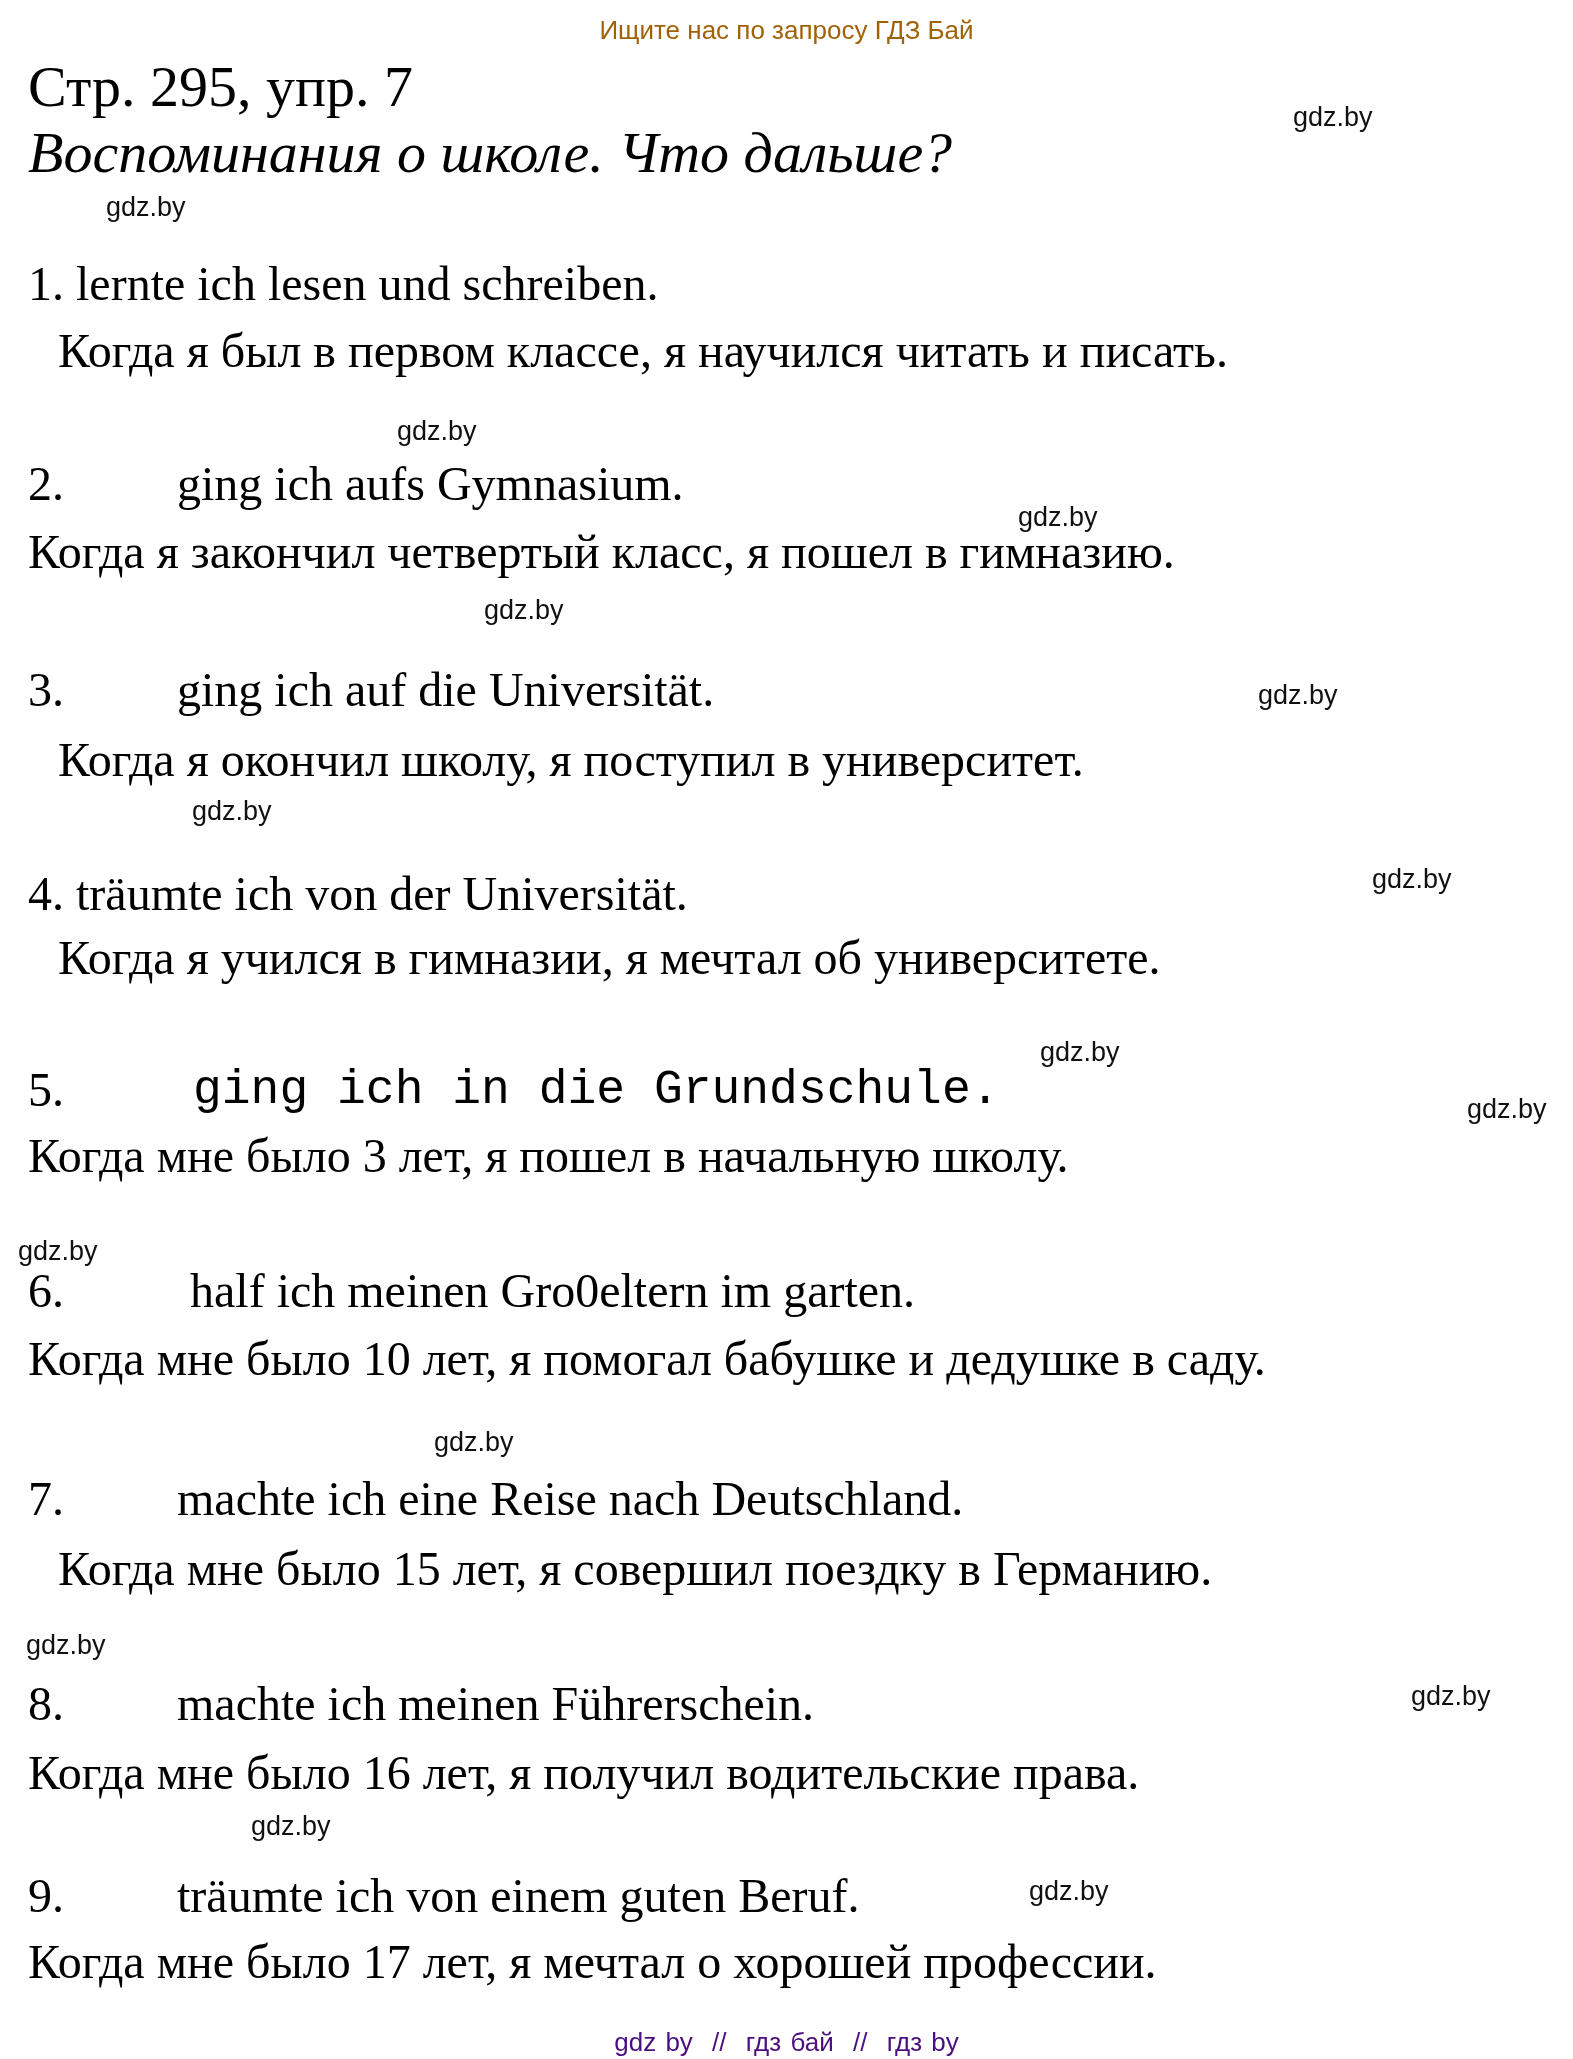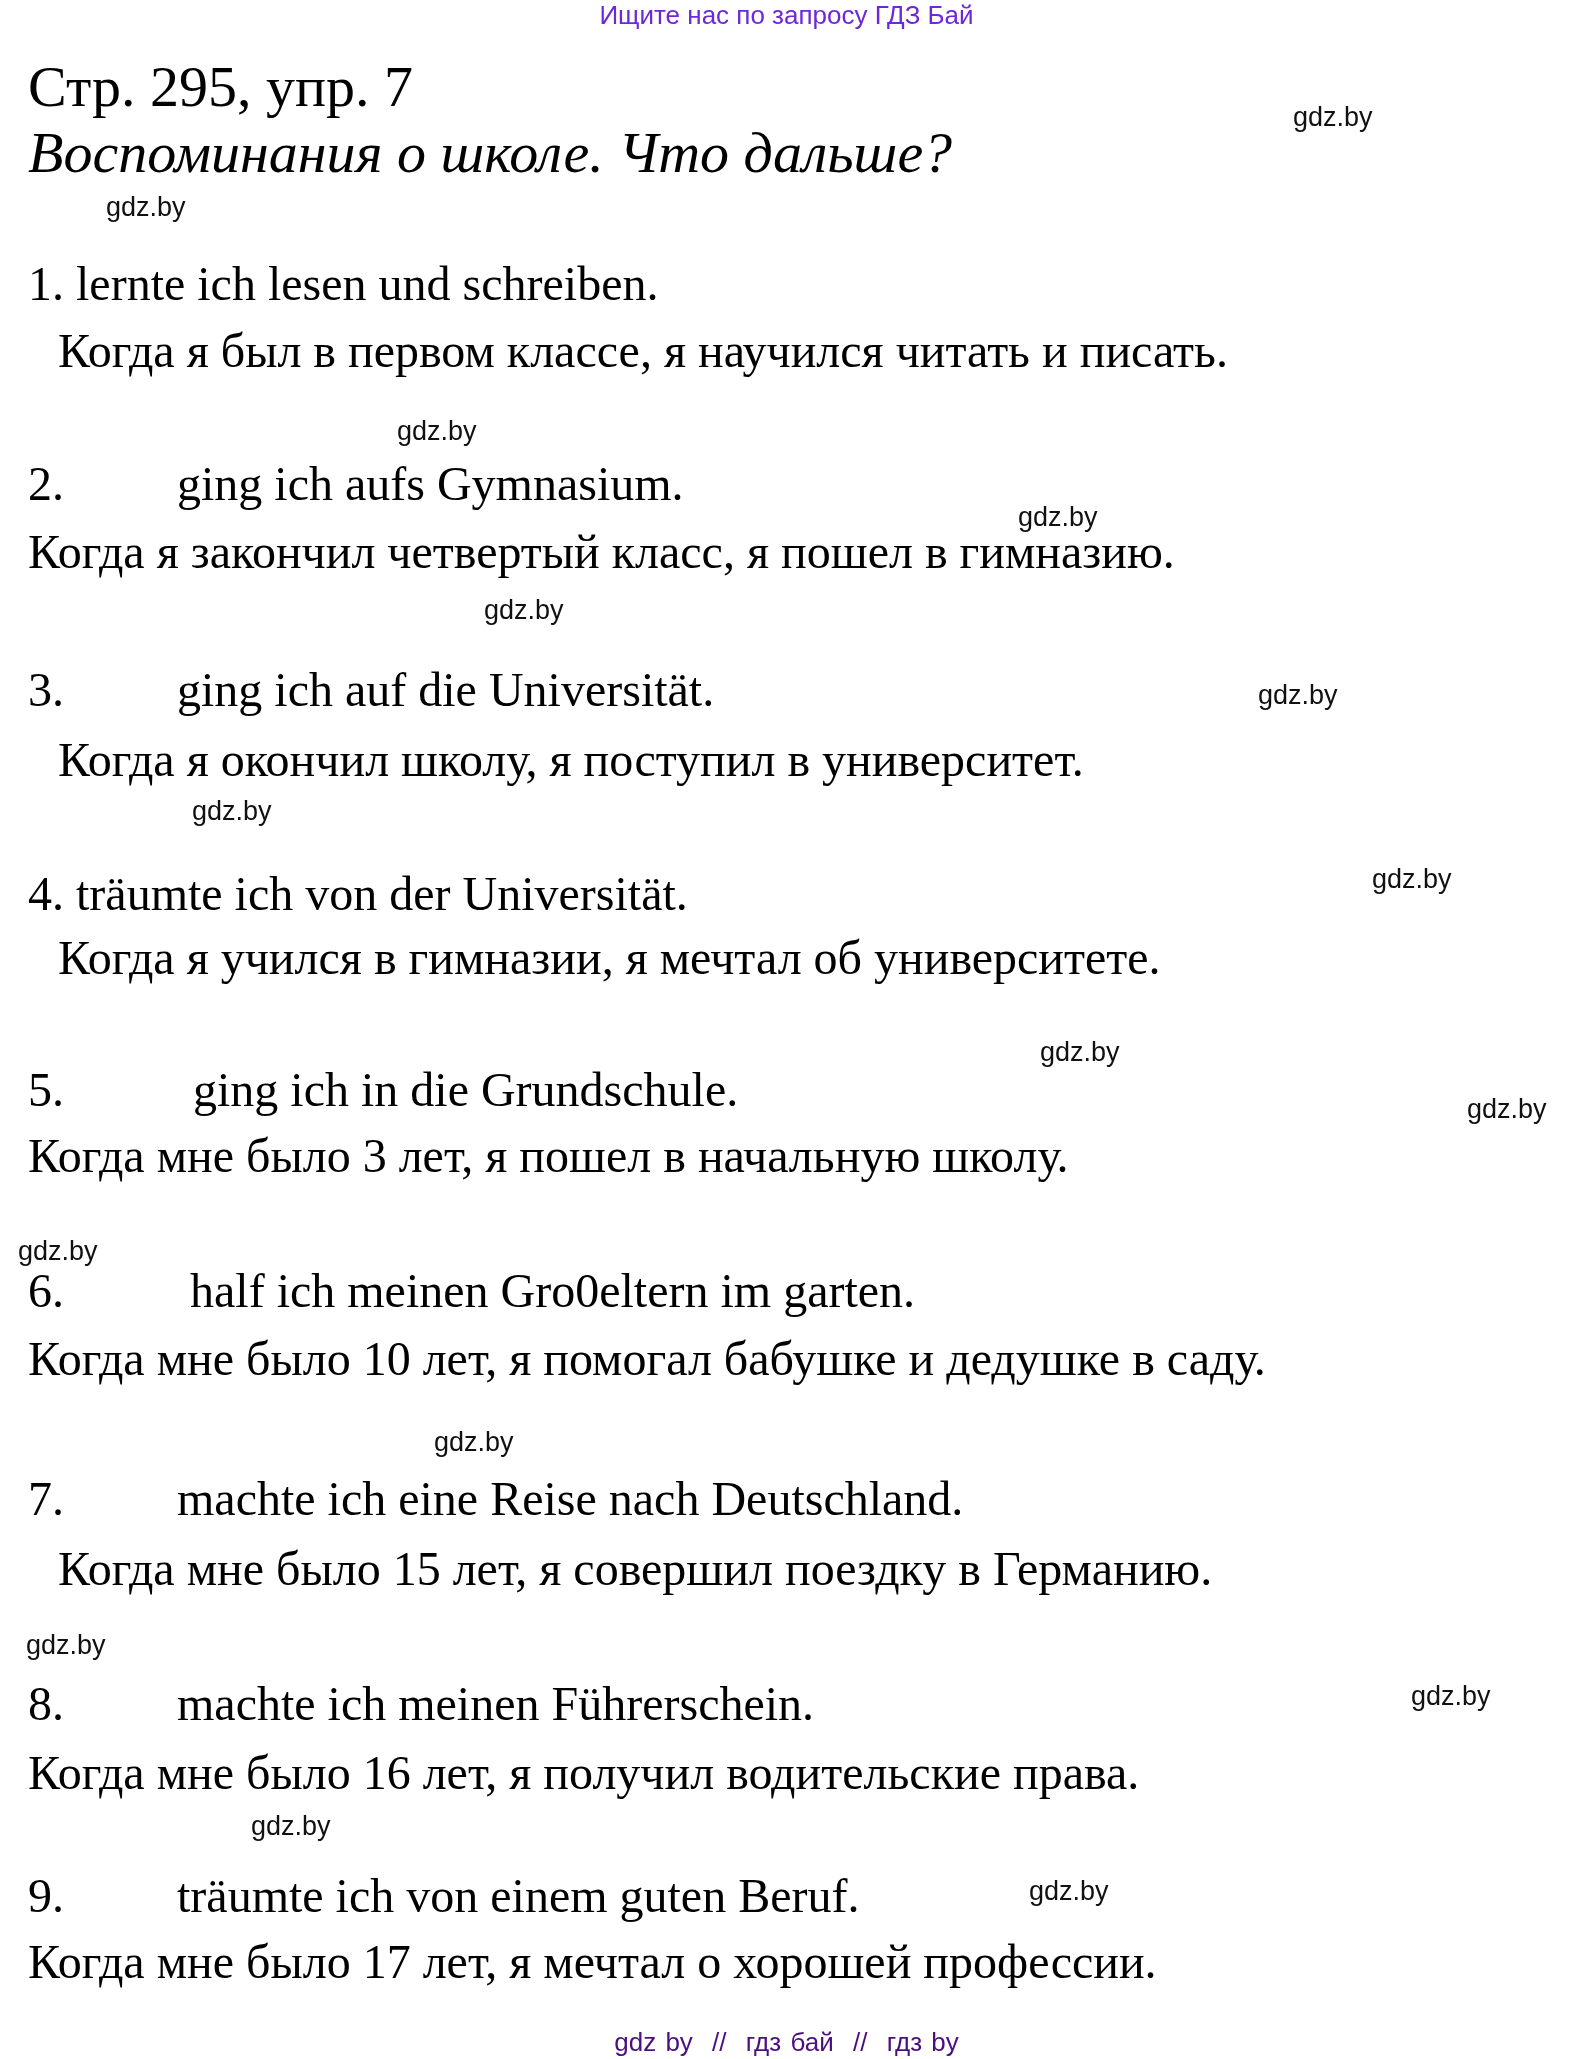--- a/index.html
+++ b/index.html
@@ -7,21 +7,21 @@
   .abs { position: absolute; white-space: nowrap; }
   .header-banner { font-family: "Liberation Sans", sans-serif; font-size: 26px; line-height: 30px; top: 0px; left: 0; width: 1573px; text-align: center; }
   .serif { font-family: "Liberation Serif", serif; color: #000; font-size: 48px; line-height: 56px; }
   .wm { font-family: "Liberation Sans", sans-serif; font-size: 27px; line-height: 30px; color: #111; }
   .footer { font-family: "Liberation Sans", sans-serif; font-size: 26px; line-height: 30px; left: 0; width: 1573px; text-align: center; top: 2027px; word-spacing: 2px; }
   .footer .sep { margin: 0 10px; }
 </style>
 </head>
 <body>
 
-<div class="abs header-banner" style="color:#6d28d9;">
+<div class="abs header-banner" style="color:#a16207;margin-top:15px;">
   <span>Ищите нас по запросу ГДЗ Бай</span>
 </div>
 
 <div class="abs serif" style="left:28px; top:58px; font-size:58px; line-height:58px;">Стр. 295, упр. 7</div>
 <div class="abs serif" style="left:28px; top:124px; font-size:58px; line-height:58px;font-style:italic;">Воспоминания о школе. Что дальше?</div>
 
 <div class="abs serif" style="left:28px; top:256px;">
   <span>1.</span>
   <span>lernte ich lesen und schreiben.</span>
 </div>
@@ -35,21 +35,21 @@
 <div class="abs serif" style="left:177px; top:662px;">ging ich auf die Universität.</div>
 <div class="abs serif" style="left:58px; top:732px;">Когда я окончил школу, я поступил в университет.</div>
 
 <div class="abs serif" style="left:28px; top:866px;">
   <span>4.</span>
   <span>träumte ich von der Universität.</span>
 </div>
 <div class="abs serif" style="left:58px; top:930px;">Когда я учился в гимназии, я мечтал об университете.</div>
 
 <div class="abs serif" style="left:28px; top:1062px;">5.</div>
-<div class="abs serif" style="left:193px; top:1062px;">ging ich in die Grundschule.</div>
+<div class="abs serif" style="left:193px; top:1062px;font-family:Liberation Mono, monospace;">ging ich in die Grundschule.</div>
 <div class="abs serif" style="left:28px; top:1128px;">Когда мне было 3 лет, я пошел в начальную школу.</div>
 
 <div class="abs serif" style="left:28px; top:1263px;">6.</div>
 <div class="abs serif" style="left:190px; top:1263px;">half ich meinen Gro0eltern im garten.</div>
 <div class="abs serif" style="left:28px; top:1331px;">Когда мне было 10 лет, я помогал бабушке и дедушке в саду.</div>
 
 <div class="abs serif" style="left:28px; top:1471px;">7.</div>
 <div class="abs serif" style="left:177px; top:1471px;">machte ich eine Reise nach Deutschland.</div>
 <div class="abs serif" style="left:58px; top:1541px;">Когда мне было 15 лет, я совершил поездку в Германию.</div>
 

